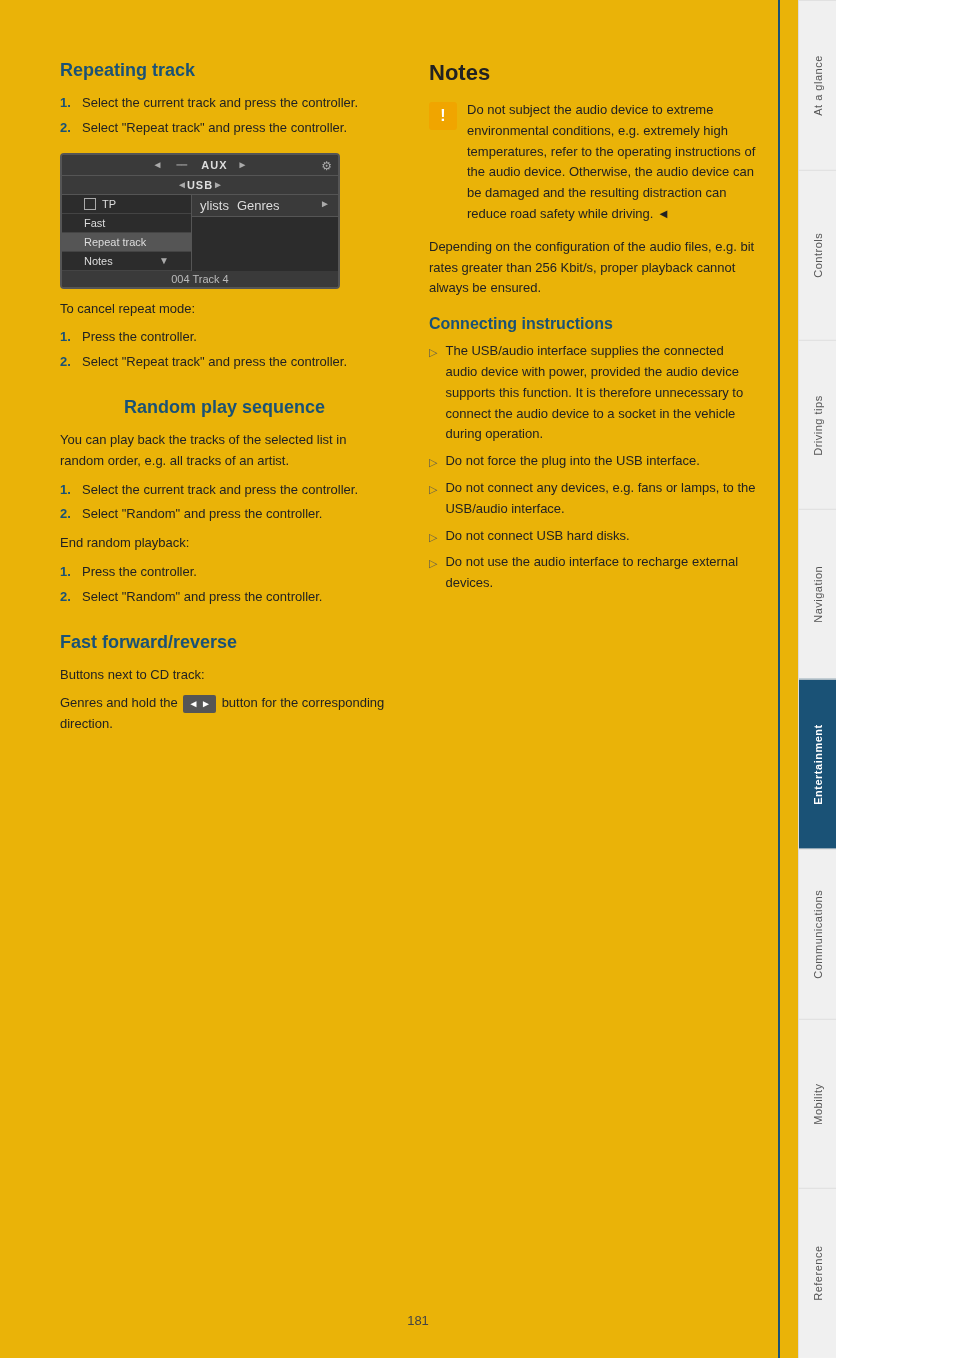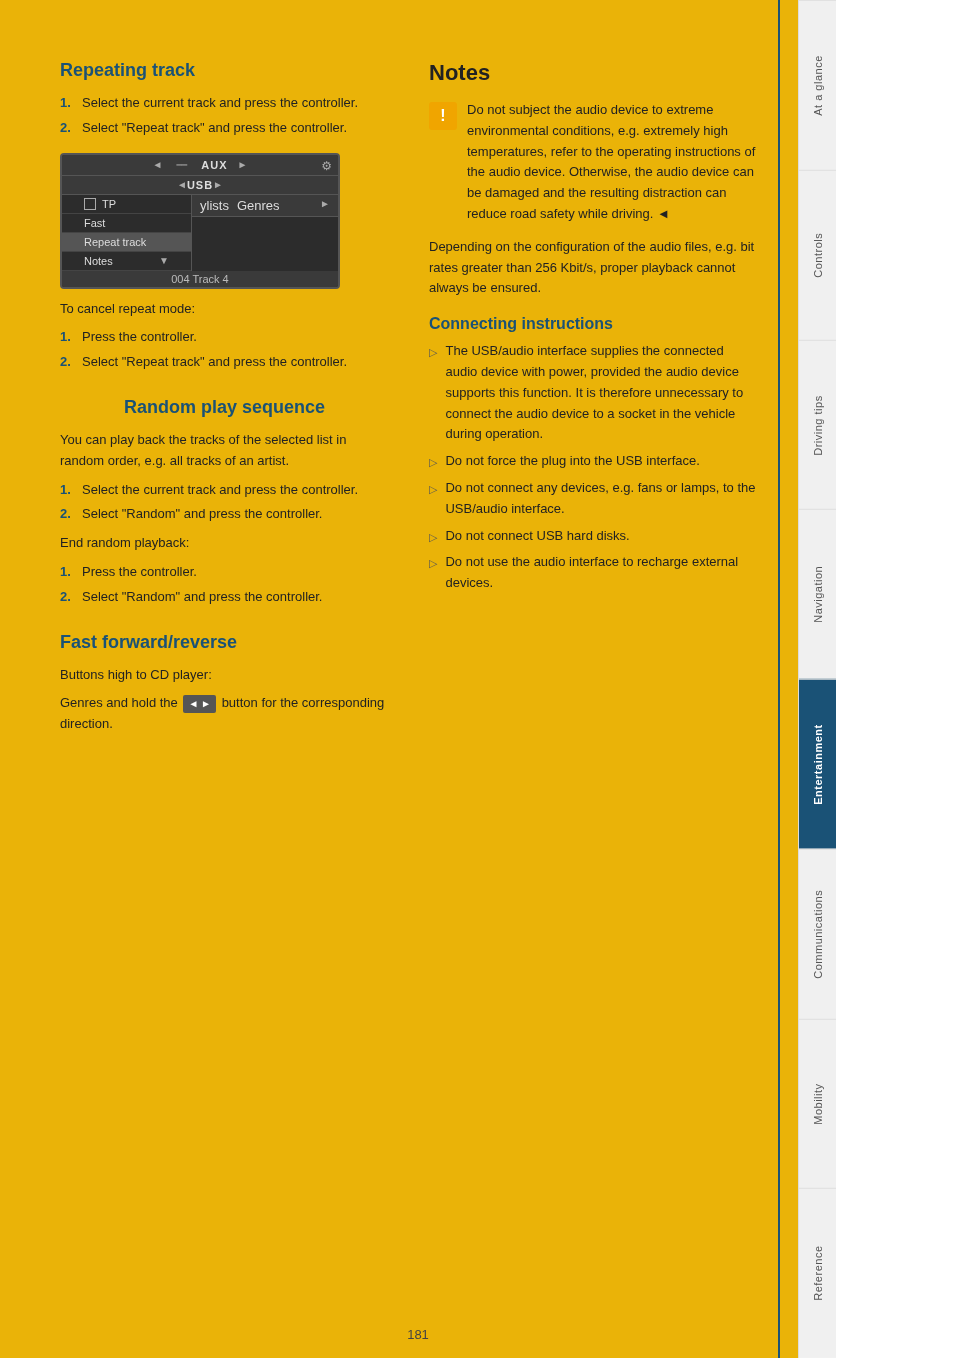--- a/index.html
+++ b/index.html
@@ -254,21 +254,21 @@
       background: #1a5276;
       color: #fff;
       font-weight: bold;
     }
 
     .page-number {
       text-align: center;
       font-size: 13px;
       color: #444;
       position: absolute;
-      bottom: 16px;
+      bottom: 30px;
       left: 50%;
       transform: translateX(-50%);
     }
 
     .fast-forward-inline {
       display: inline-flex;
       align-items: center;
       background: #555;
       color: #fff;
       font-size: 10px;
@@ -427,21 +427,21 @@
           <span>Press the controller.</span>
         </li>
         <li>
           <span class="num">2.</span>
           <span>Select "Random" and press the controller.</span>
         </li>
       </ol>
 
       <h2 class="section-title" style="margin-top:24px;">Fast forward/reverse</h2>
 
-      <p class="body-text">Buttons high to CD player:</p>
+      <p class="body-text">Buttons next to CD track:</p>
 
       <p class="body-text">
         <span>Genres and hold the</span>
         <span class="fast-forward-inline">
           <span>◄ ►</span>
         </span>
         <span>button for the corresponding direction.</span>
       </p>
 
     </div>

